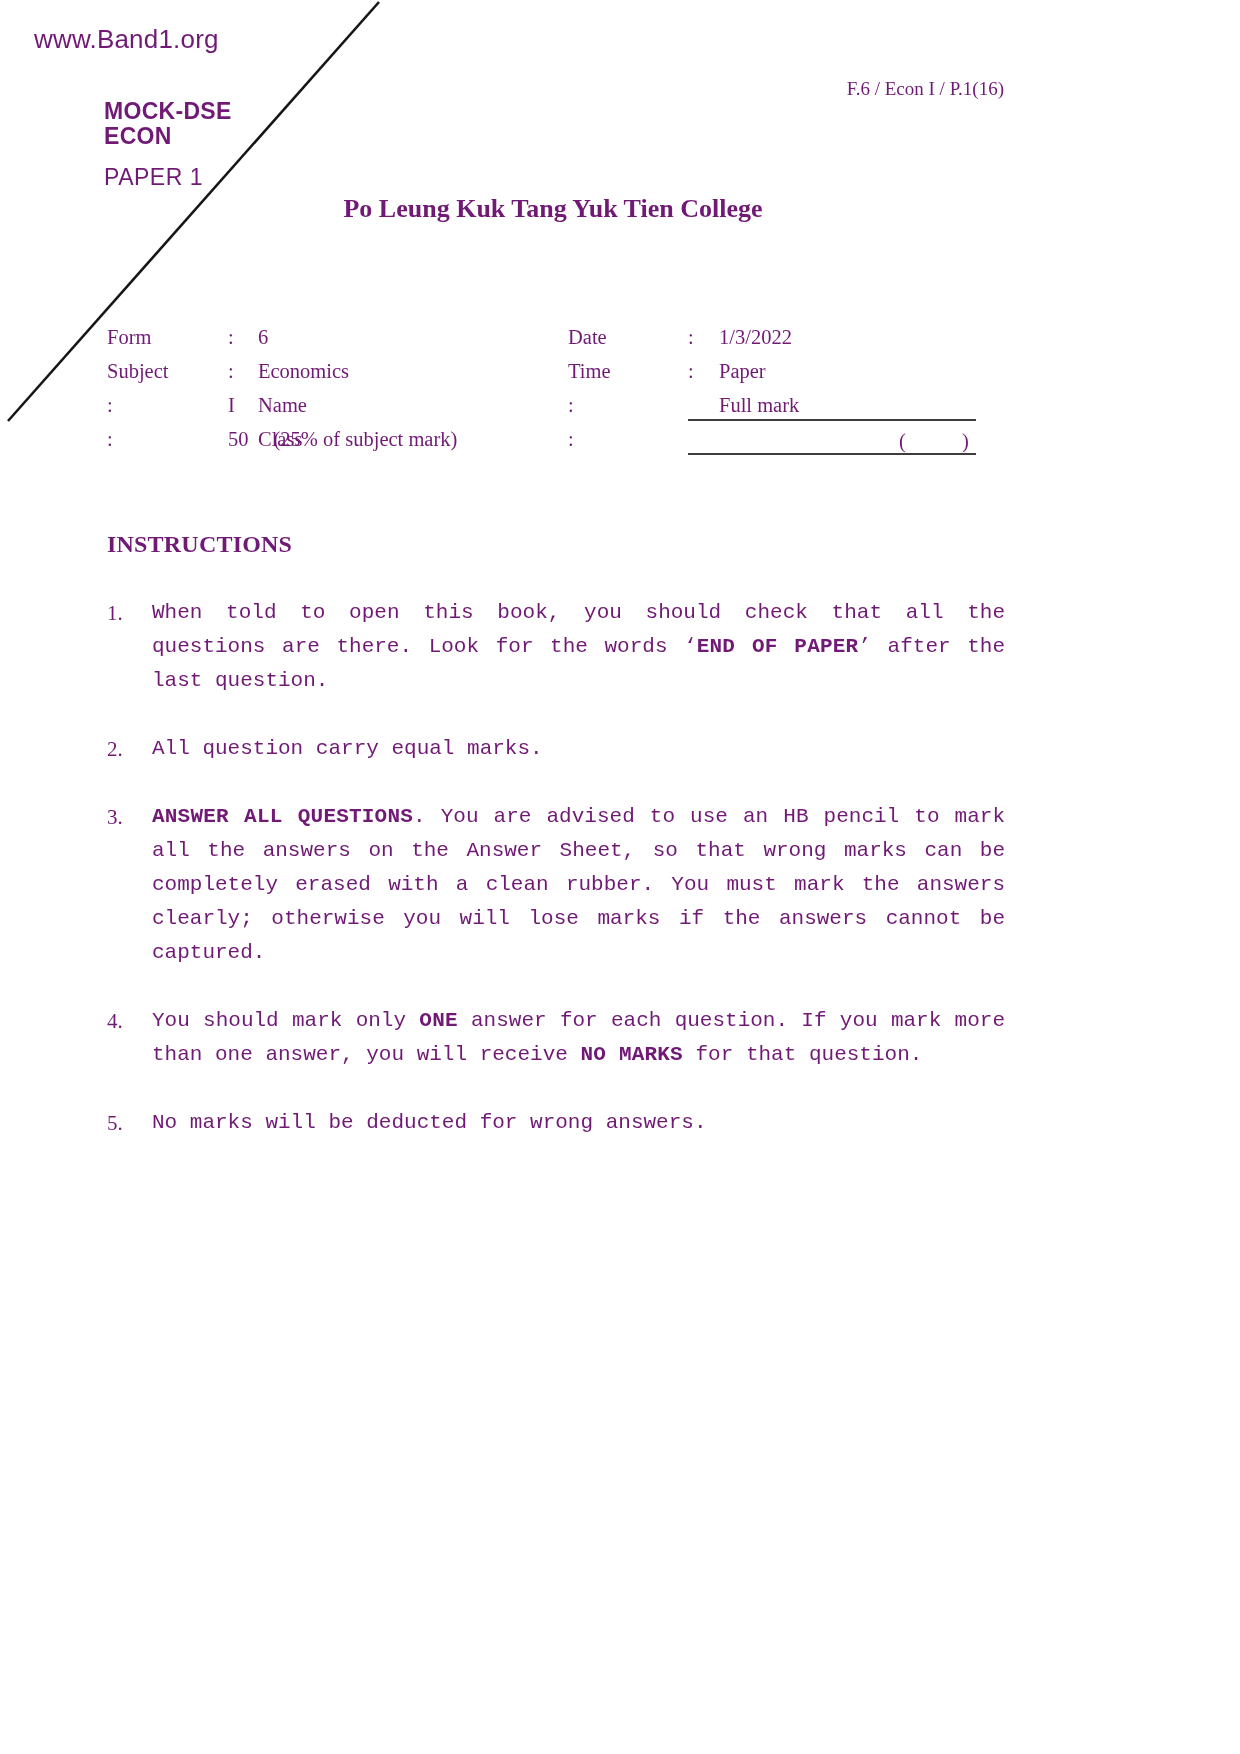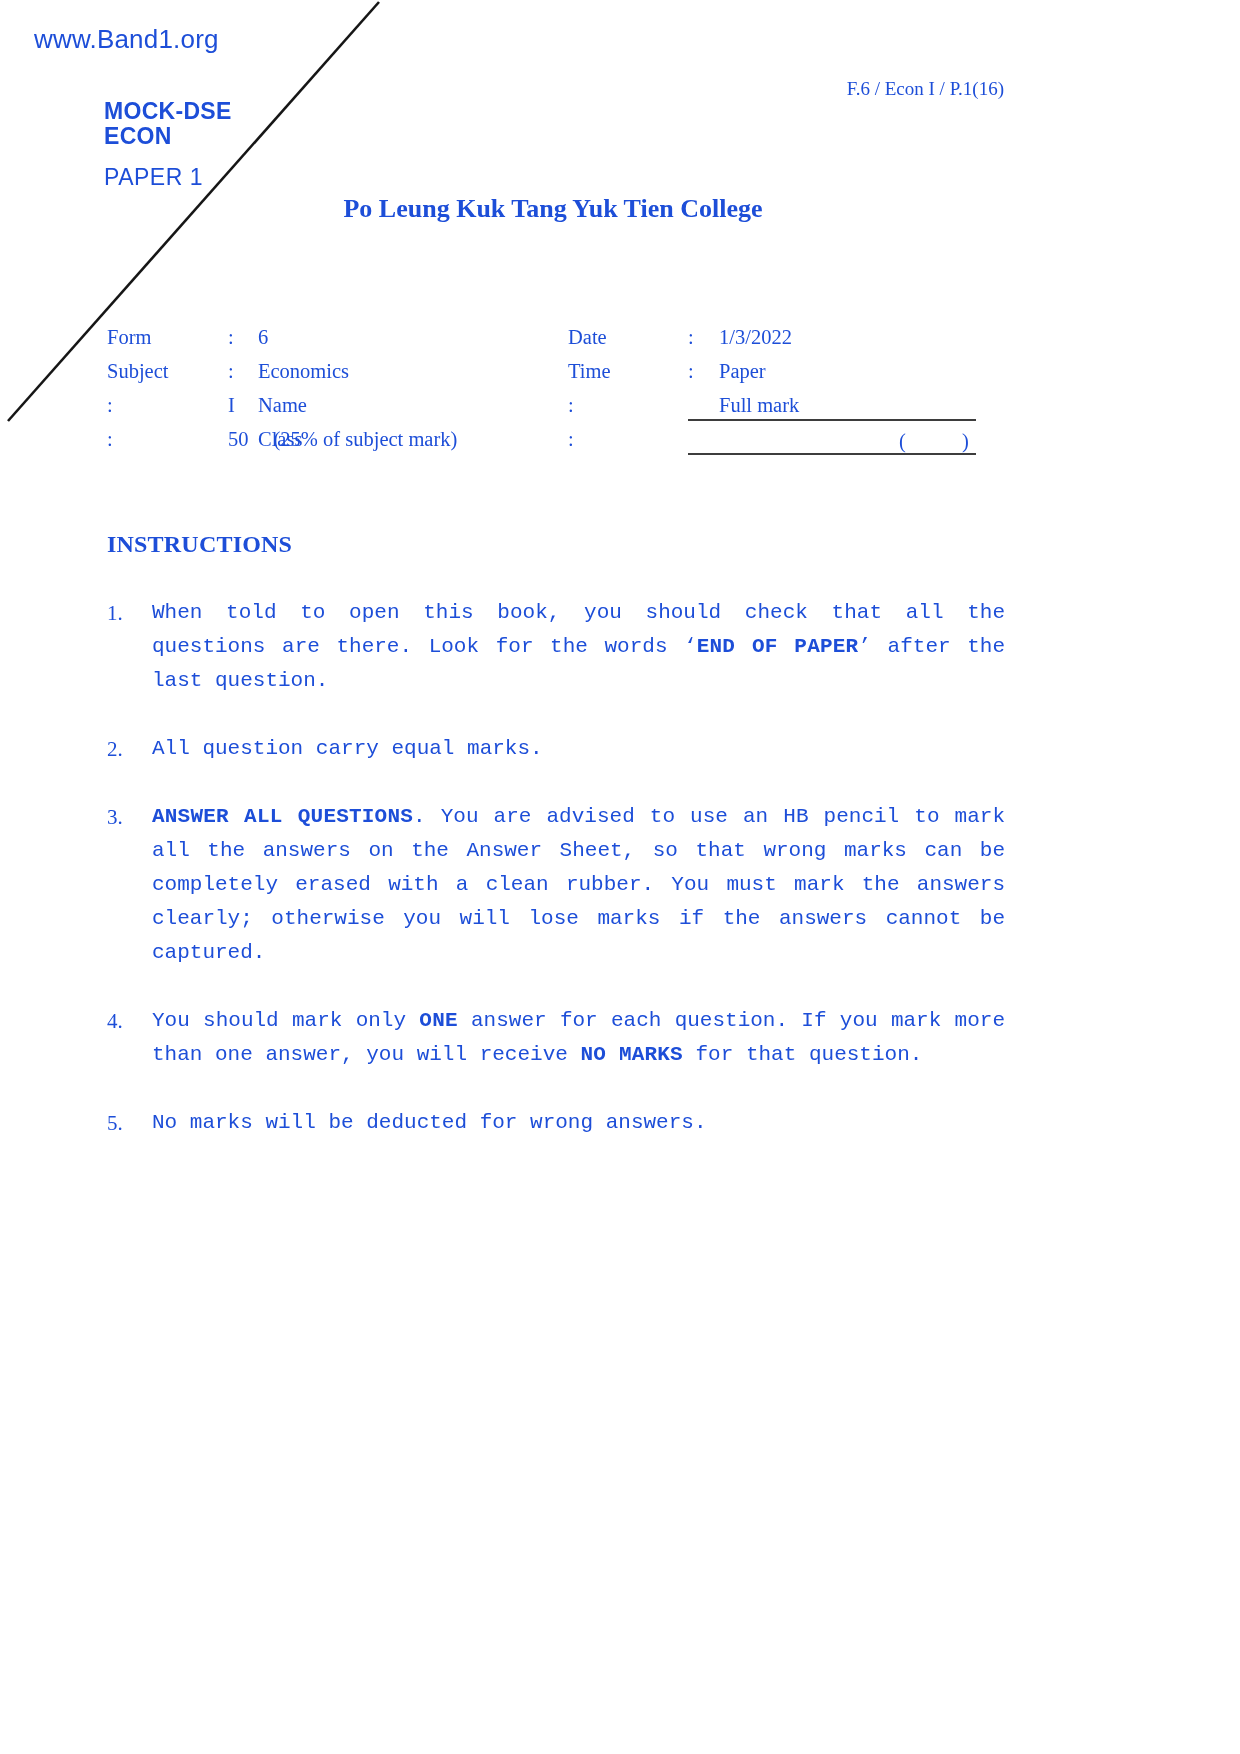--- a/index.html
+++ b/index.html
@@ -5,21 +5,21 @@
   * { margin: 0; padding: 0; box-sizing: border-box; }
   html, body { background: #e8e8e8; }
   .page {
     position: relative;
     width: 1240px;
     height: 1754px;
     background: #ffffff;
     margin: 0 auto;
     overflow: hidden;
     font-family: "Liberation Serif", serif;
-    color: #1d4ed8;
+    color: #701a75;
     padding-left: 16px;
   }
   .diag-svg { position: absolute; left: 0; top: 0; pointer-events: none; }
 
   .site-url {
     position: absolute; left: 34px; top: 24px;
     font-family: "Liberation Sans", sans-serif;
     font-size: 26px; font-weight: 500; letter-spacing: 0.2px;
   }
   .page-ref {

